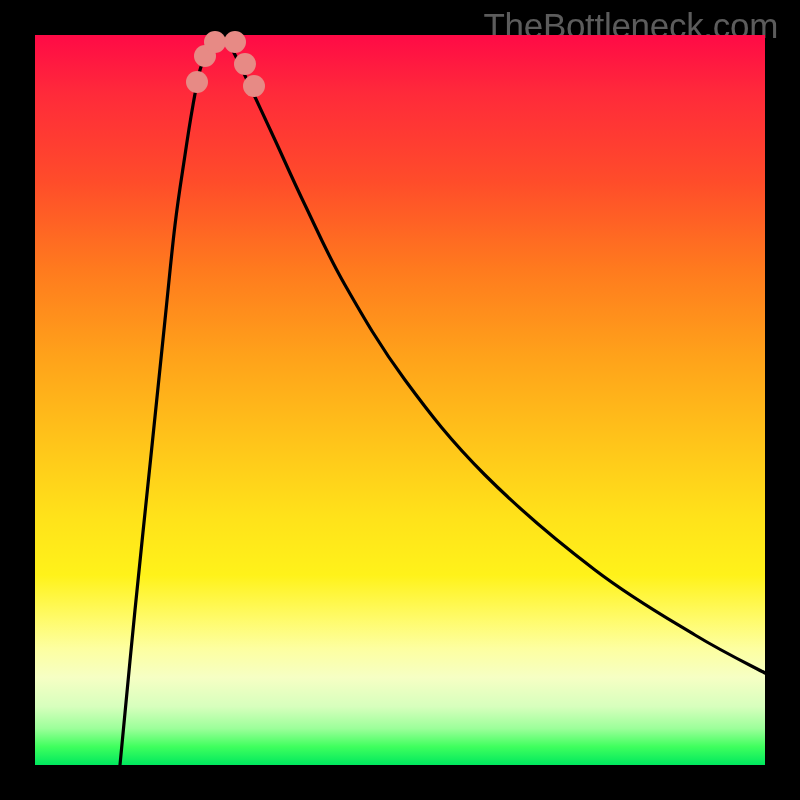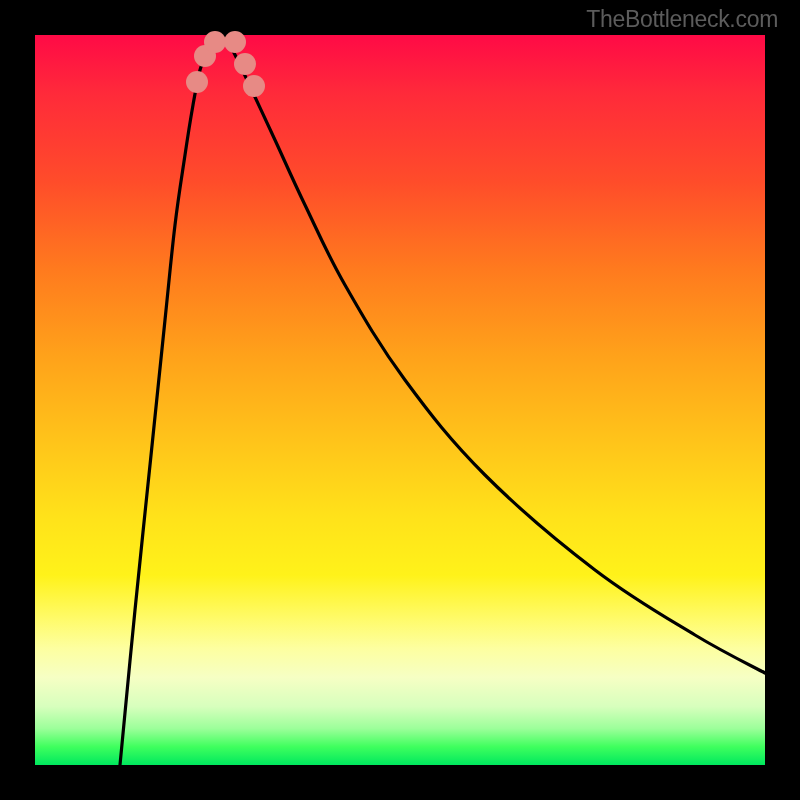--- a/index.html
+++ b/index.html
@@ -41,21 +41,21 @@
       #9cff9a 95%,
       #3fff5e 97.5%,
       #00e85e 100%
     );
   }
   .attribution {
     position: absolute;
     top: 6px;
     right: 22px;
     font-family: Arial, Helvetica, sans-serif;
-    font-size: 23px;
+    font-size: 35px;
     font-weight: 400;
     color: #5c5c5c;
     letter-spacing: -0.3px;
   }
   svg.curves {
     position: absolute;
     left: 0;
     top: 0;
     width: 730px;
     height: 730px;

